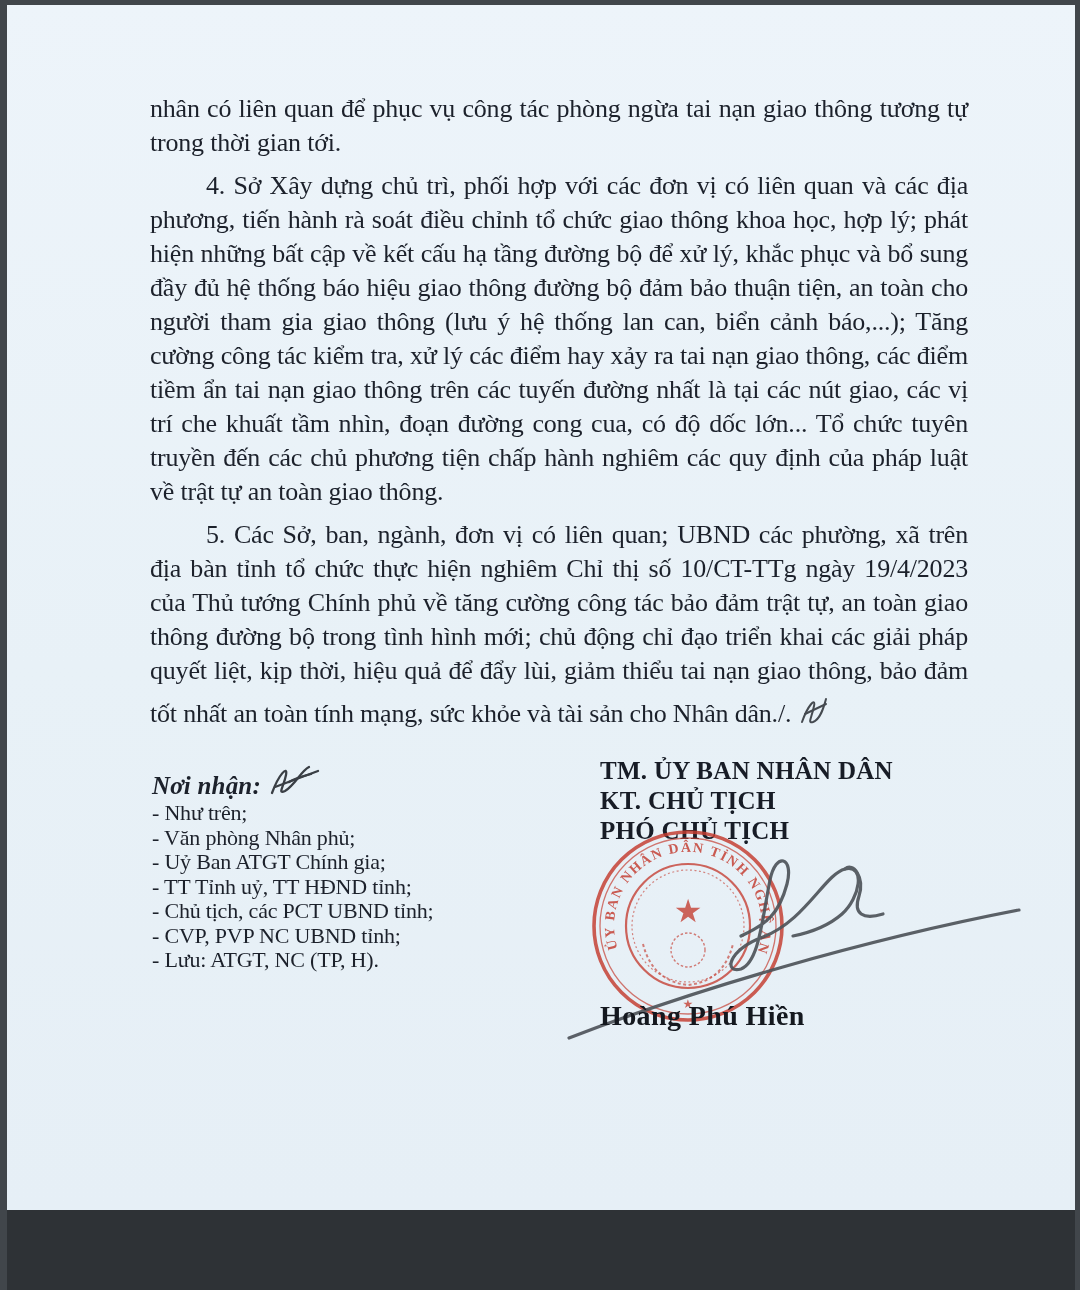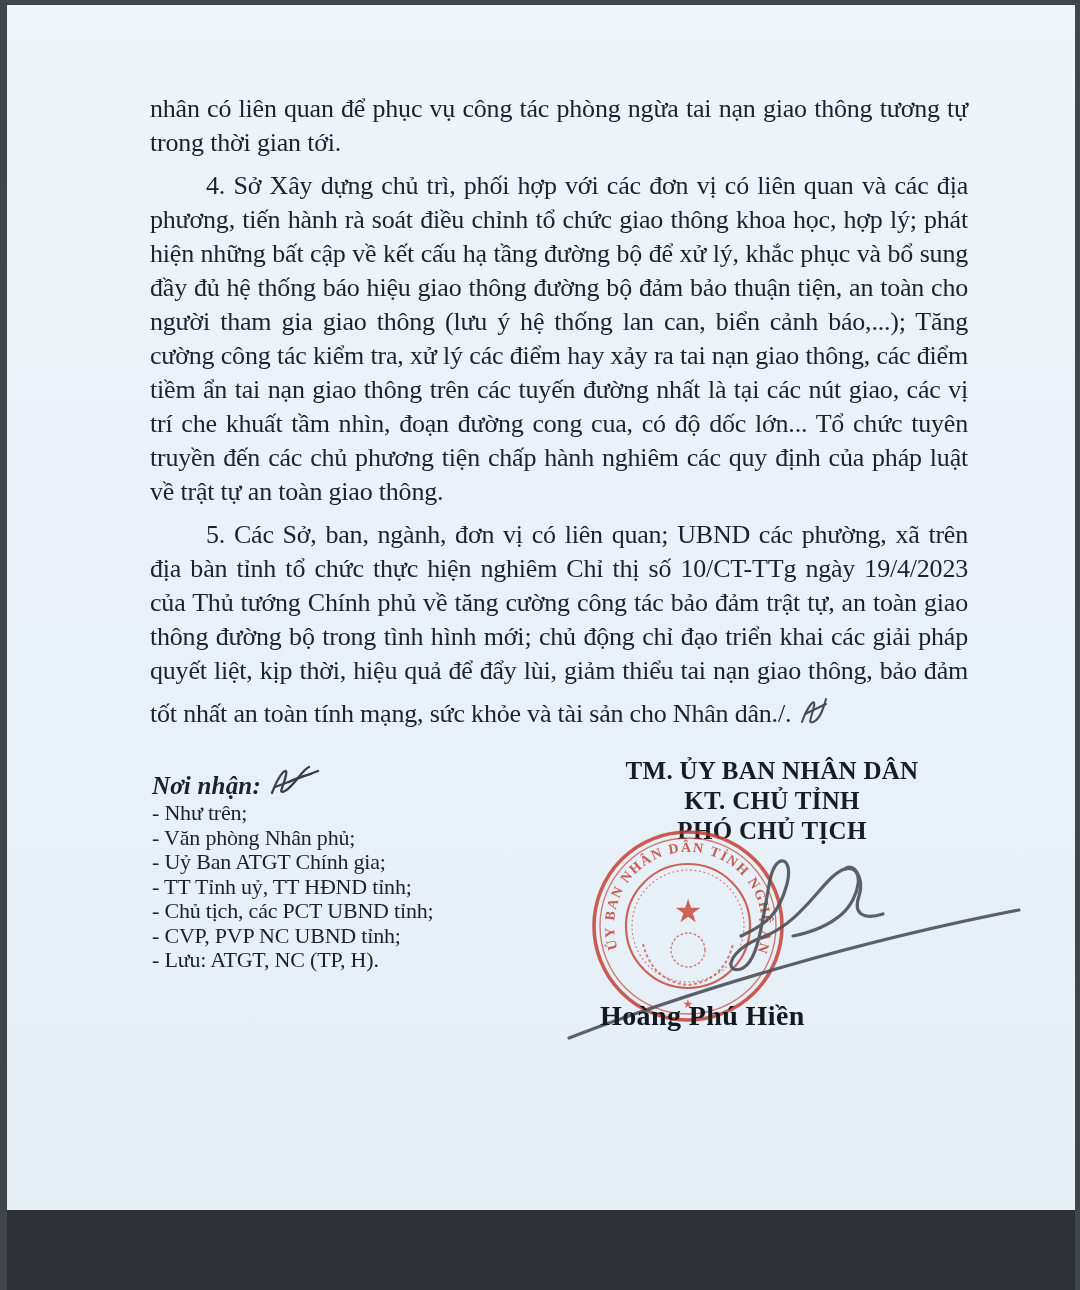--- a/index.html
+++ b/index.html
@@ -22,21 +22,21 @@
   }
   p.ind{text-indent:56px;}
   .mark-inline{vertical-align:baseline;position:relative;top:5px;margin-left:5px;}
 
   .footer{position:absolute;left:0;top:14px;width:1080px;height:1290px;z-index:3;pointer-events:none;}
   .recipients{position:absolute;left:152px;top:748px;width:420px;}
   .rec-label-row{display:flex;align-items:flex-end;}
   .rec-label{font-size:25px;font-weight:bold;font-style:italic;letter-spacing:.2px;}
   .rec-item{font-size:22px;line-height:23.5px;letter-spacing:-0.2px;margin-top:1px;}
 
-  .sigblock{position:absolute;left:600px;top:742px;width:344px;text-align:center;}
+  .sigblock{position:absolute;left:600px;top:742px;width:344px;}
   .sig-line{font-size:25px;line-height:30px;font-weight:bold;letter-spacing:.3px;color:#171c26;}
   .signer{
     position:absolute;left:600px;top:986px;width:344px;
     font-size:28px;font-weight:bold;color:#14181f;z-index:6;letter-spacing:.4px;
   }
 
   .seal{position:absolute;left:588px;top:812px;z-index:4;opacity:.92;}
   .signature{position:absolute;left:553px;top:808px;z-index:5;}
 </style>
 </head>
@@ -76,21 +76,21 @@
       <div class="rec-item">- Văn phòng Nhân phủ;</div>
       <div class="rec-item">- Uỷ Ban ATGT Chính gia;</div>
       <div class="rec-item">- TT Tỉnh uỷ, TT HĐND tỉnh;</div>
       <div class="rec-item">- Chủ tịch, các PCT UBND tỉnh;</div>
       <div class="rec-item">- CVP, PVP NC UBND tỉnh;</div>
       <div class="rec-item">- Lưu: ATGT, NC (TP, H).</div>
     </div>
 
     <div class="sigblock">
       <div class="sig-line">TM. ỦY BAN NHÂN DÂN</div>
-      <div class="sig-line">KT. CHỦ TỈNH</div>
+      <div class="sig-line">KT. CHỦ TỊCH</div>
       <div class="sig-line">PHÓ CHỦ TỊCH</div>
     </div>
 
     <svg class="seal" width="200" height="200" viewBox="0 0 200 200">
       <g fill="none" stroke="#c43c30">
         <circle cx="100" cy="100" r="94" stroke-width="3.6" opacity=".9"></circle>
         <circle cx="100" cy="100" r="88" stroke-width="1.3" opacity=".75"></circle>
         <circle cx="100" cy="100" r="62" stroke-width="2.2" opacity=".85"></circle>
         <circle cx="100" cy="100" r="56" stroke-width="1.2" stroke-dasharray="2 2.5" opacity=".65"></circle>
         <path d="M55,118 C62,146 80,157 100,159 C120,157 138,146 145,118" stroke-width="2" stroke-dasharray="3 2.5" opacity=".7"></path>

